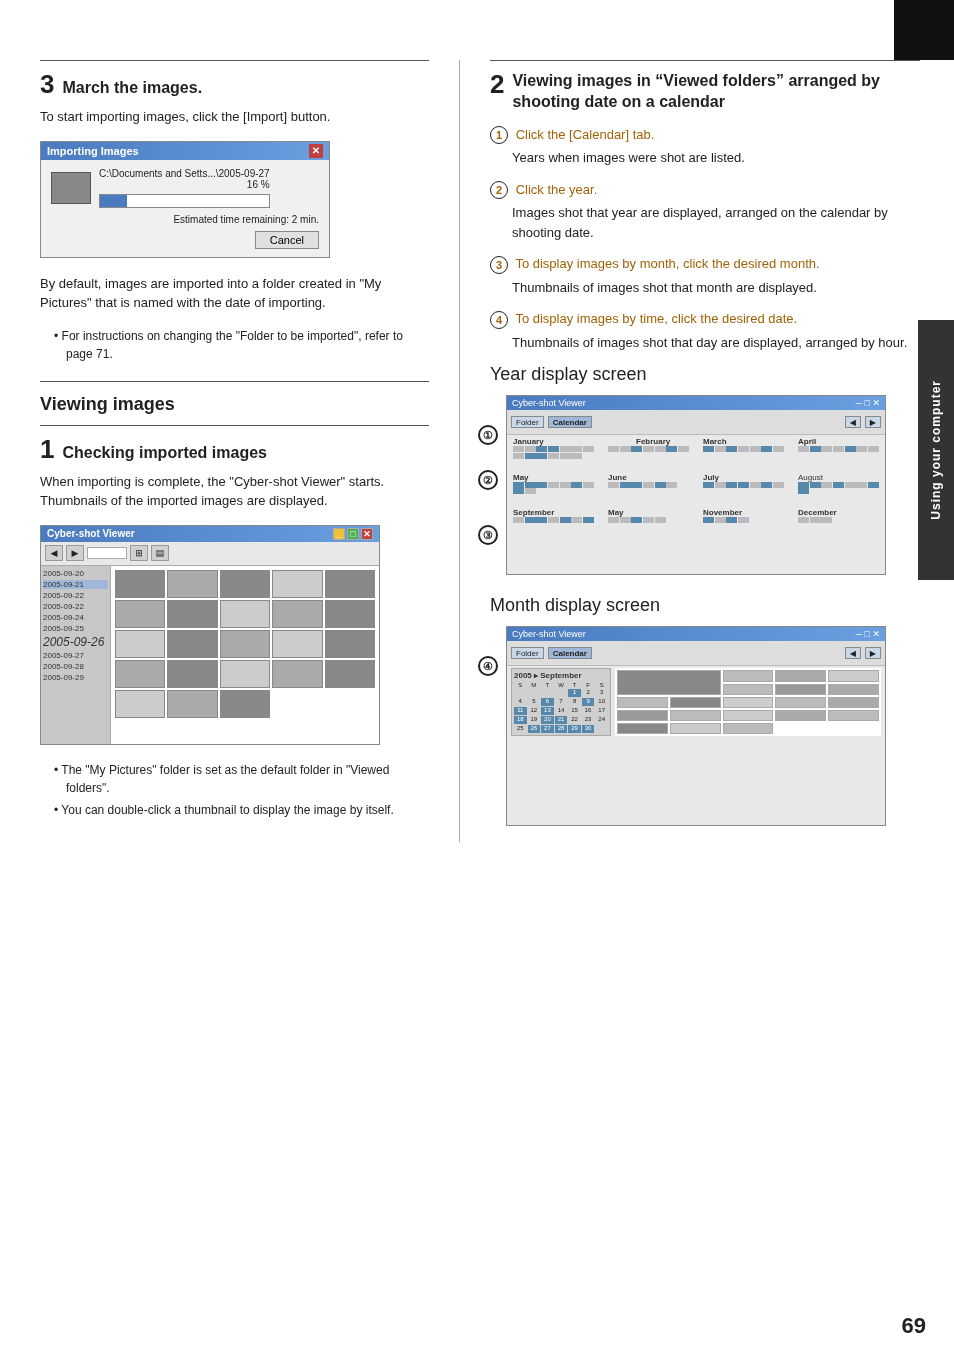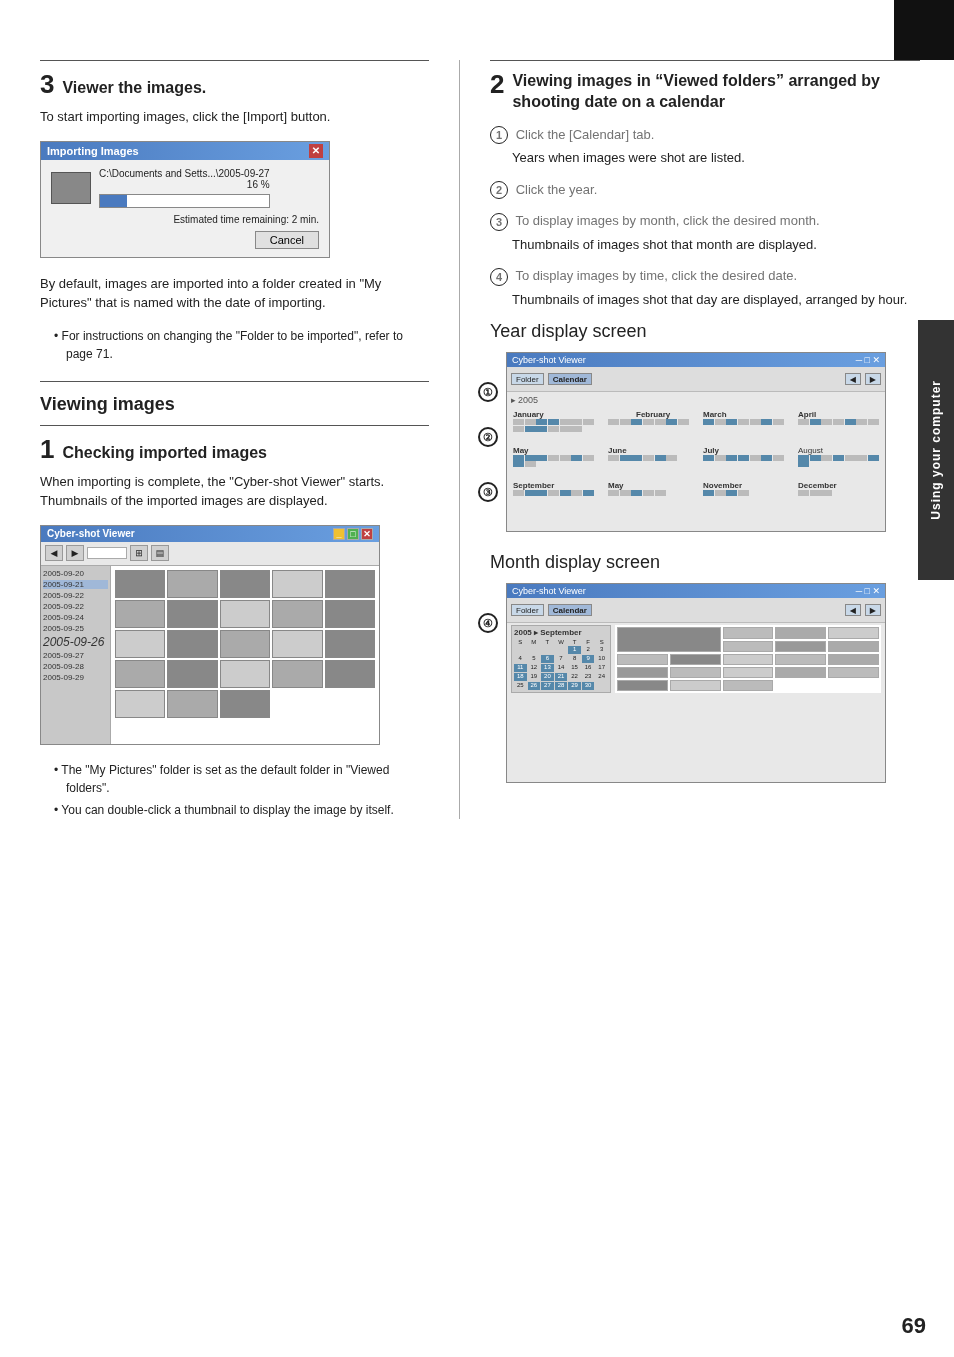--- a/index.html
+++ b/index.html
@@ -326,21 +326,21 @@
       height: 18px;
       border: 1.5px solid #222;
       border-radius: 50%;
       font-size: 11px;
       font-weight: bold;
       margin-right: 4px;
       vertical-align: middle;
     }
     .step-text {
       font-size: 13px;
-      color: #737373;
+      color: #a16207;
       margin-bottom: 4px;
       line-height: 1.5;
     }
     .step-sub-text {
       font-size: 13px;
       color: #222;
       margin-left: 22px;
       line-height: 1.5;
       margin-bottom: 8px;
     }
@@ -447,21 +447,21 @@
 
   <div class="page-number">69</div>
 
   <div class="content">
 
     <div class="left-col">
       <hr class="top-rule">
 
       <div class="section-title-block">
         <span class="section-number">3</span>
-        <span class="section-title">Viewer the images.</span>
+        <span class="section-title">March the images.</span>
       </div>
 
       <div class="section-body">To start importing images, click the [Import] button.</div>
 
       <div class="dialog-box">
         <div class="dialog-titlebar">
           <span>Importing Images</span>
           <div class="dialog-close-btn">✕</div>
         </div>
         <div class="dialog-body">
@@ -573,20 +573,21 @@
           <span>Click the [Calendar] tab.</span>
         </div>
         <div class="step-sub-text">Years when images were shot are listed.</div>
       </div>
 
       <div class="step-block">
         <div class="step-text">
           <span class="step-circle">2</span>
           <span>Click the year.</span>
         </div>
+        <div class="step-sub-text">Images shot that year are displayed, arranged on the calendar by shooting date.</div>
       </div>
 
       <div class="step-block">
         <div class="step-text">
           <span class="step-circle">3</span>
           <span>To display images by month, click the desired month.</span>
         </div>
         <div class="step-sub-text">Thumbnails of images shot that month are displayed.</div>
       </div>
 
@@ -610,23 +611,20 @@
           <div class="calendar-titlebar">
             <span>Cyber-shot Viewer</span>
             <span>─ □ ✕</span>
           </div>
           <div class="calendar-toolbar">
             <div class="cal-btn">Folder</div>
             <div class="cal-btn" style="background:#a0b8d8;font-weight:bold;">Calendar</div>
             <div style="flex:1;"></div>
             <div class="cal-btn">◀</div>
             <div class="cal-btn">▶</div>
-          </div>
-          <div style="display:flex; padding: 3px 4px; gap: 4px;">
-            <span style="font-size:9px;color:#555;">▸ 2005</span>
           </div>
 
           <div style="display:grid;grid-template-columns:repeat(4,1fr);gap:14px;padding:2px 6px;">
 
             <div>
               <div style="font-size:8px;font-weight:bold;color:#333;">January</div>
               <div style="display:grid;grid-template-columns:repeat(7,1fr);gap:0.5px;">
                 <div style="height:6px;background:#bbb;font-size:5px;"></div>
                 <div style="height:6px;background:#bbb;font-size:5px;"></div>
                 <div style="height:6px;background:#5588aa;font-size:5px;"></div>

